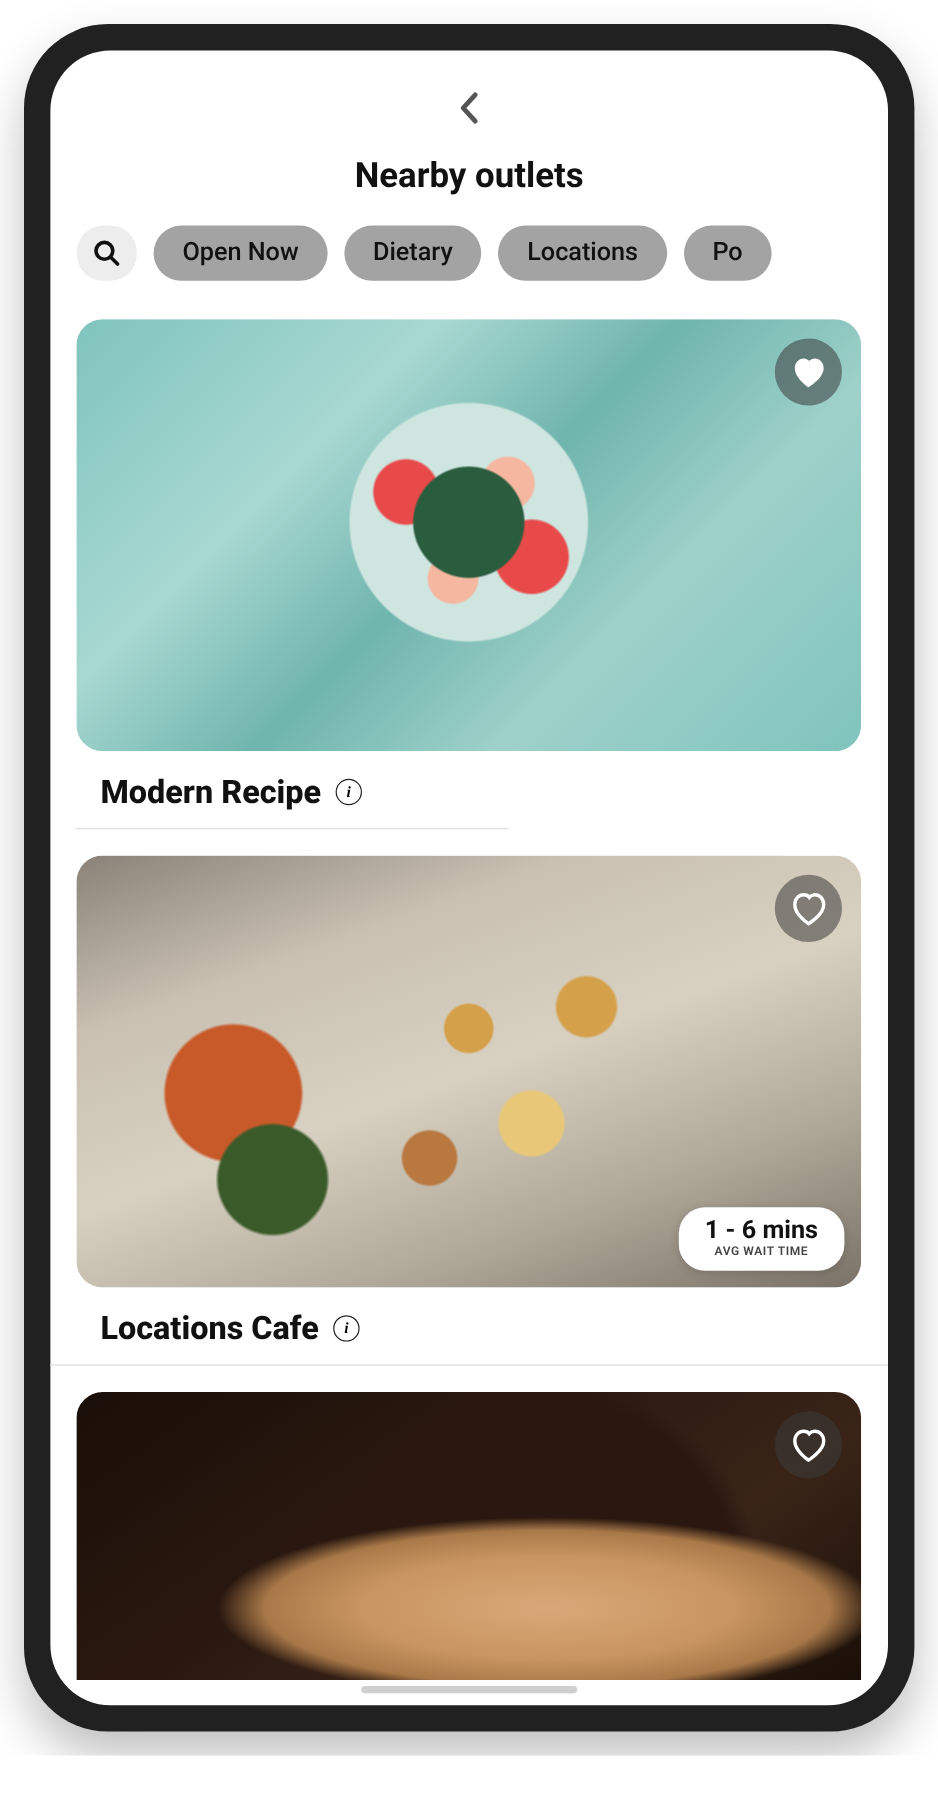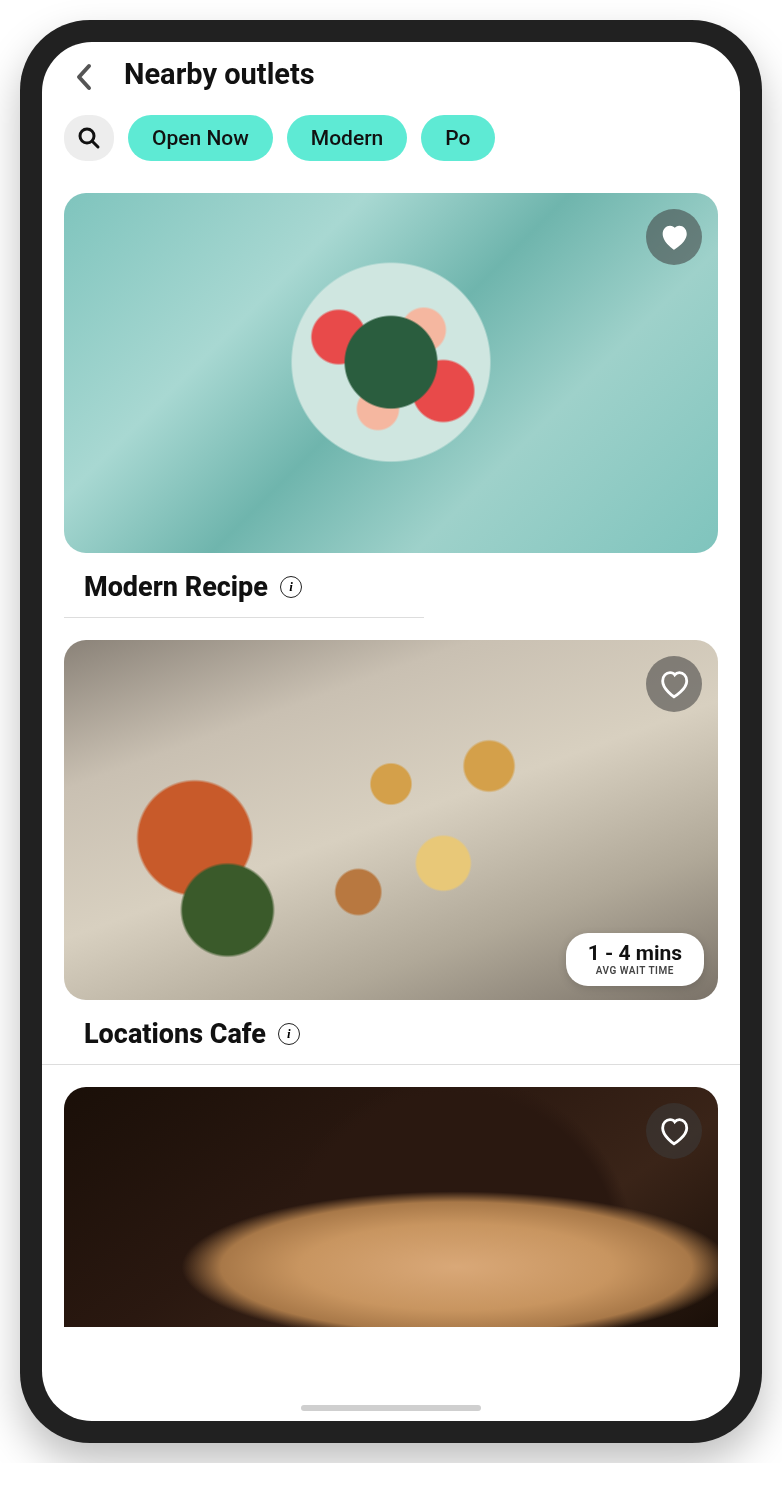--- a/index.html
+++ b/index.html
@@ -25,23 +25,24 @@
     height: 100%;
     background: #fff;
     border-radius: 50px;
     overflow: hidden;
     position: relative;
     display: flex;
     flex-direction: column;
   }
   .header {
     display: flex;
-    align-items: flex-end;
-    padding: 15px 28px 18px 28px;
+    align-items: center;
+    padding: 34px 28px 18px 28px;
     gap: 26px;
+    flex-direction: column;
   }
   .back-btn {
     width: 28px;
     height: 28px;
     display: flex;
     align-items: center;
     justify-content: center;
     cursor: pointer;
   }
   .page-title {
@@ -61,21 +62,21 @@
     border-radius: 22px;
     width: 50px;
     height: 46px;
     display: flex;
     align-items: center;
     justify-content: center;
     flex-shrink: 0;
     cursor: pointer;
   }
   .filter-chip {
-    background: #5eead4;
+    background: #a3a3a3;
     border-radius: 24px;
     padding: 11px 24px;
     font-size: 21px;
     font-weight: 500;
     color: #111;
     white-space: nowrap;
     flex-shrink: 0;
     cursor: pointer;
   }
   .outlets {
@@ -221,21 +222,22 @@
     </div>
 
     <div class="filter-row">
       <div class="search-chip">
         <svg width="24" height="24" viewBox="0 0 24 24">
           <circle cx="10" cy="10" r="7" fill="none" stroke="#111" stroke-width="3"></circle>
           <line x1="15.5" y1="15.5" x2="21" y2="21" stroke="#111" stroke-width="3" stroke-linecap="round"></line>
         </svg>
       </div>
       <div class="filter-chip">Open Now</div>
-      <div class="filter-chip">Modern</div>
+      <div class="filter-chip">Dietary</div>
+      <div class="filter-chip">Locations</div>
       <div class="filter-chip">Po</div>
     </div>
 
     <div class="outlets">
 
       <div class="outlet-card">
         <div class="outlet-image salad">
           <div class="fav-btn">
             <svg width="34" height="34" viewBox="0 0 24 24">
               <path d="M12 21s-8-5.3-8-11.2C4 6.2 6.5 4 9.2 4c1.6 0 2.9.9 3.3 1.5C13 4.9 14.2 4 15.8 4 18.5 4 21 6.2 21 9.8 21 15.7 12 21 12 21z" fill="#fff"></path>
@@ -250,21 +252,21 @@
       </div>
 
       <div class="outlet-card">
         <div class="outlet-image burgers">
           <div class="fav-btn">
             <svg width="34" height="34" viewBox="0 0 24 24">
               <path d="M12 21s-8-5.3-8-11.2C4 6.2 6.5 4 9.2 4c1.6 0 2.9.9 3.3 1.5C13 4.9 14.2 4 15.8 4 18.5 4 21 6.2 21 9.8 21 15.7 12 21 12 21z" fill="none" stroke="#fff" stroke-width="2"></path>
             </svg>
           </div>
           <div class="wait-badge">
-            <div class="wait-time">1 - 4 mins</div>
+            <div class="wait-time">1 - 6 mins</div>
             <div class="wait-label">AVG WAIT TIME</div>
           </div>
         </div>
         <div class="outlet-title-row">
           <div class="outlet-name">Locations Cafe</div>
           <div class="info-icon">i</div>
         </div>
         <div class="divider full"></div>
       </div>
 

